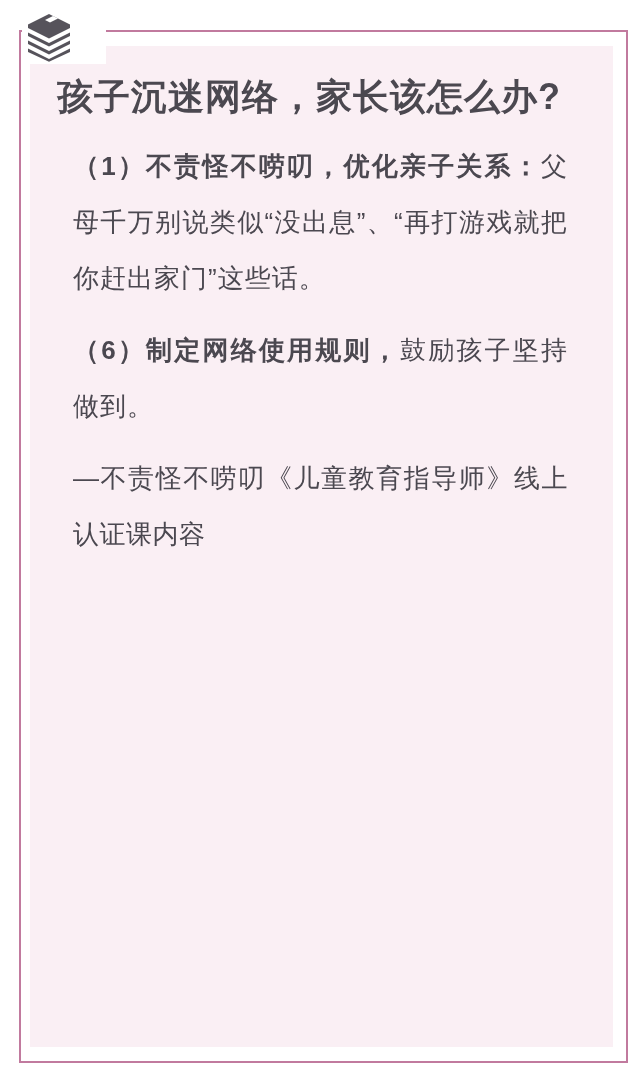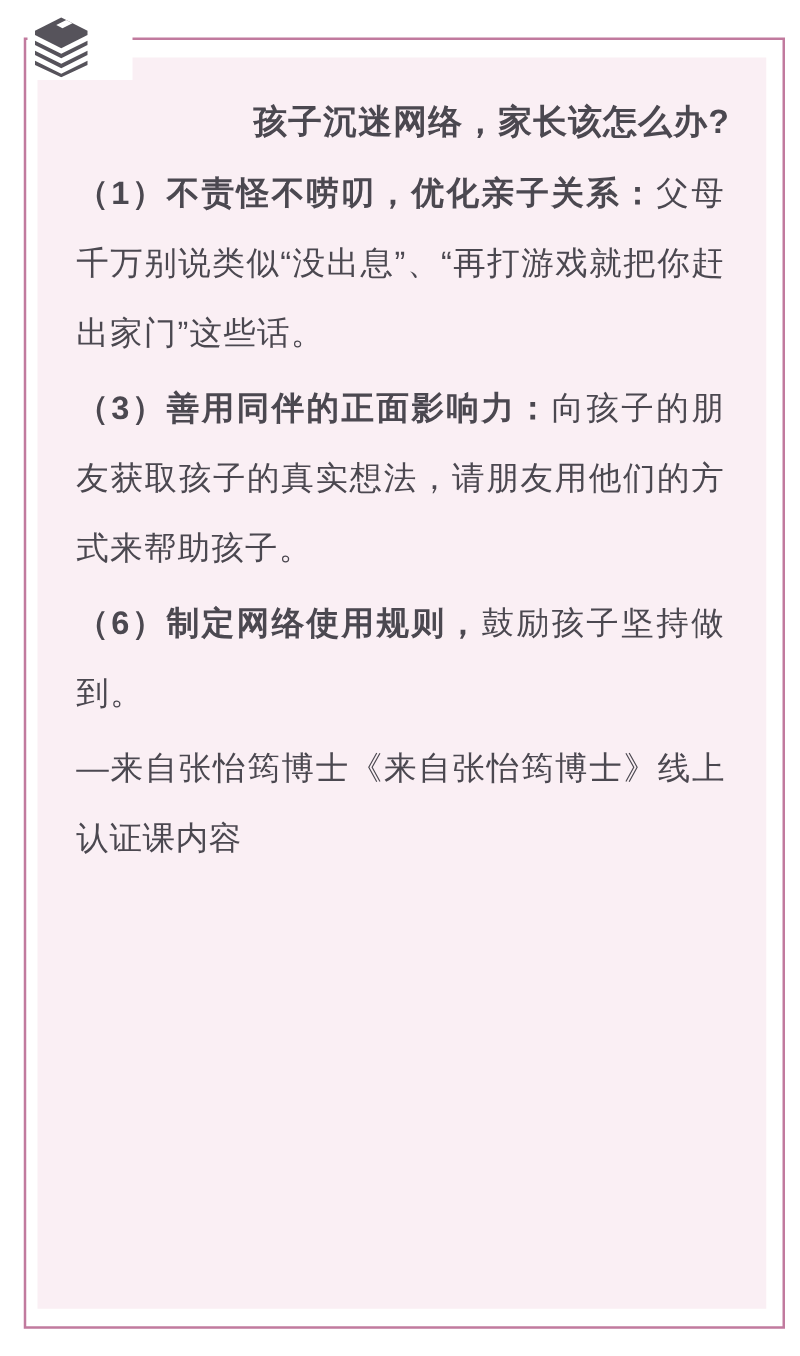--- a/index.html
+++ b/index.html
@@ -43,28 +43,28 @@
     width: 50px; height: 50px;
     color: var(--icon);
   }
   .content {
     position: absolute;
     left: 57px; top: 72px;
     width: 527px;
   }
   .title {
     margin: 0;
-    font-size: 27px;
+    font-size: 36px;
     font-weight: 700;
     line-height: 50px;
-    text-align: right;
+    text-align: left;
     letter-spacing: 1px;
   }
   .item, .footer {
-    margin: 4px;
+    margin: 16px;
     font-size: 26px;
     line-height: 56px;
     letter-spacing: 1px;
     text-align: justify;
     word-break: break-all;
   }
   .item b { font-weight: 700; }
   .item span { font-weight: 400; }
   .footer { font-weight: 400; letter-spacing: 0.5px; }
 </style>
@@ -83,20 +83,19 @@
     <path fill="currentColor" d="M4 36.5 L25 47 L46 36.5 L46 40 L25 49.7 L4 40 Z"></path>
   </svg>
 </div>
 
 <div class="content">
   <h1 class="title">孩子沉迷网络，家长该怎么办?</h1>
 
   <p class="item"><b>（1）不责怪不唠叨，优化亲子关系：</b><span>父母千万别说类似“没出息”、“再打游戏就把你赶出家门”这些话。</span></p>
 
 
-  <p class="item"><b>（3）善用同伴的正面影响力：</b><span>向孩子的朋友获取孩子的真实想法，请朋友用他们的方式来帮助孩子。</span></p>
 
 
 
   <p class="item"><b>（6）制定网络使用规则，</b><span>鼓励孩子坚持做到。</span></p>
 
-  <p class="footer">—来自张怡筠博士《来自张怡筠博士》线上认证课内容</p>
+  <p class="footer">—不责怪不唠叨《儿童教育指导师》线上认证课内容</p>
 </div>
 
 </body></html>

